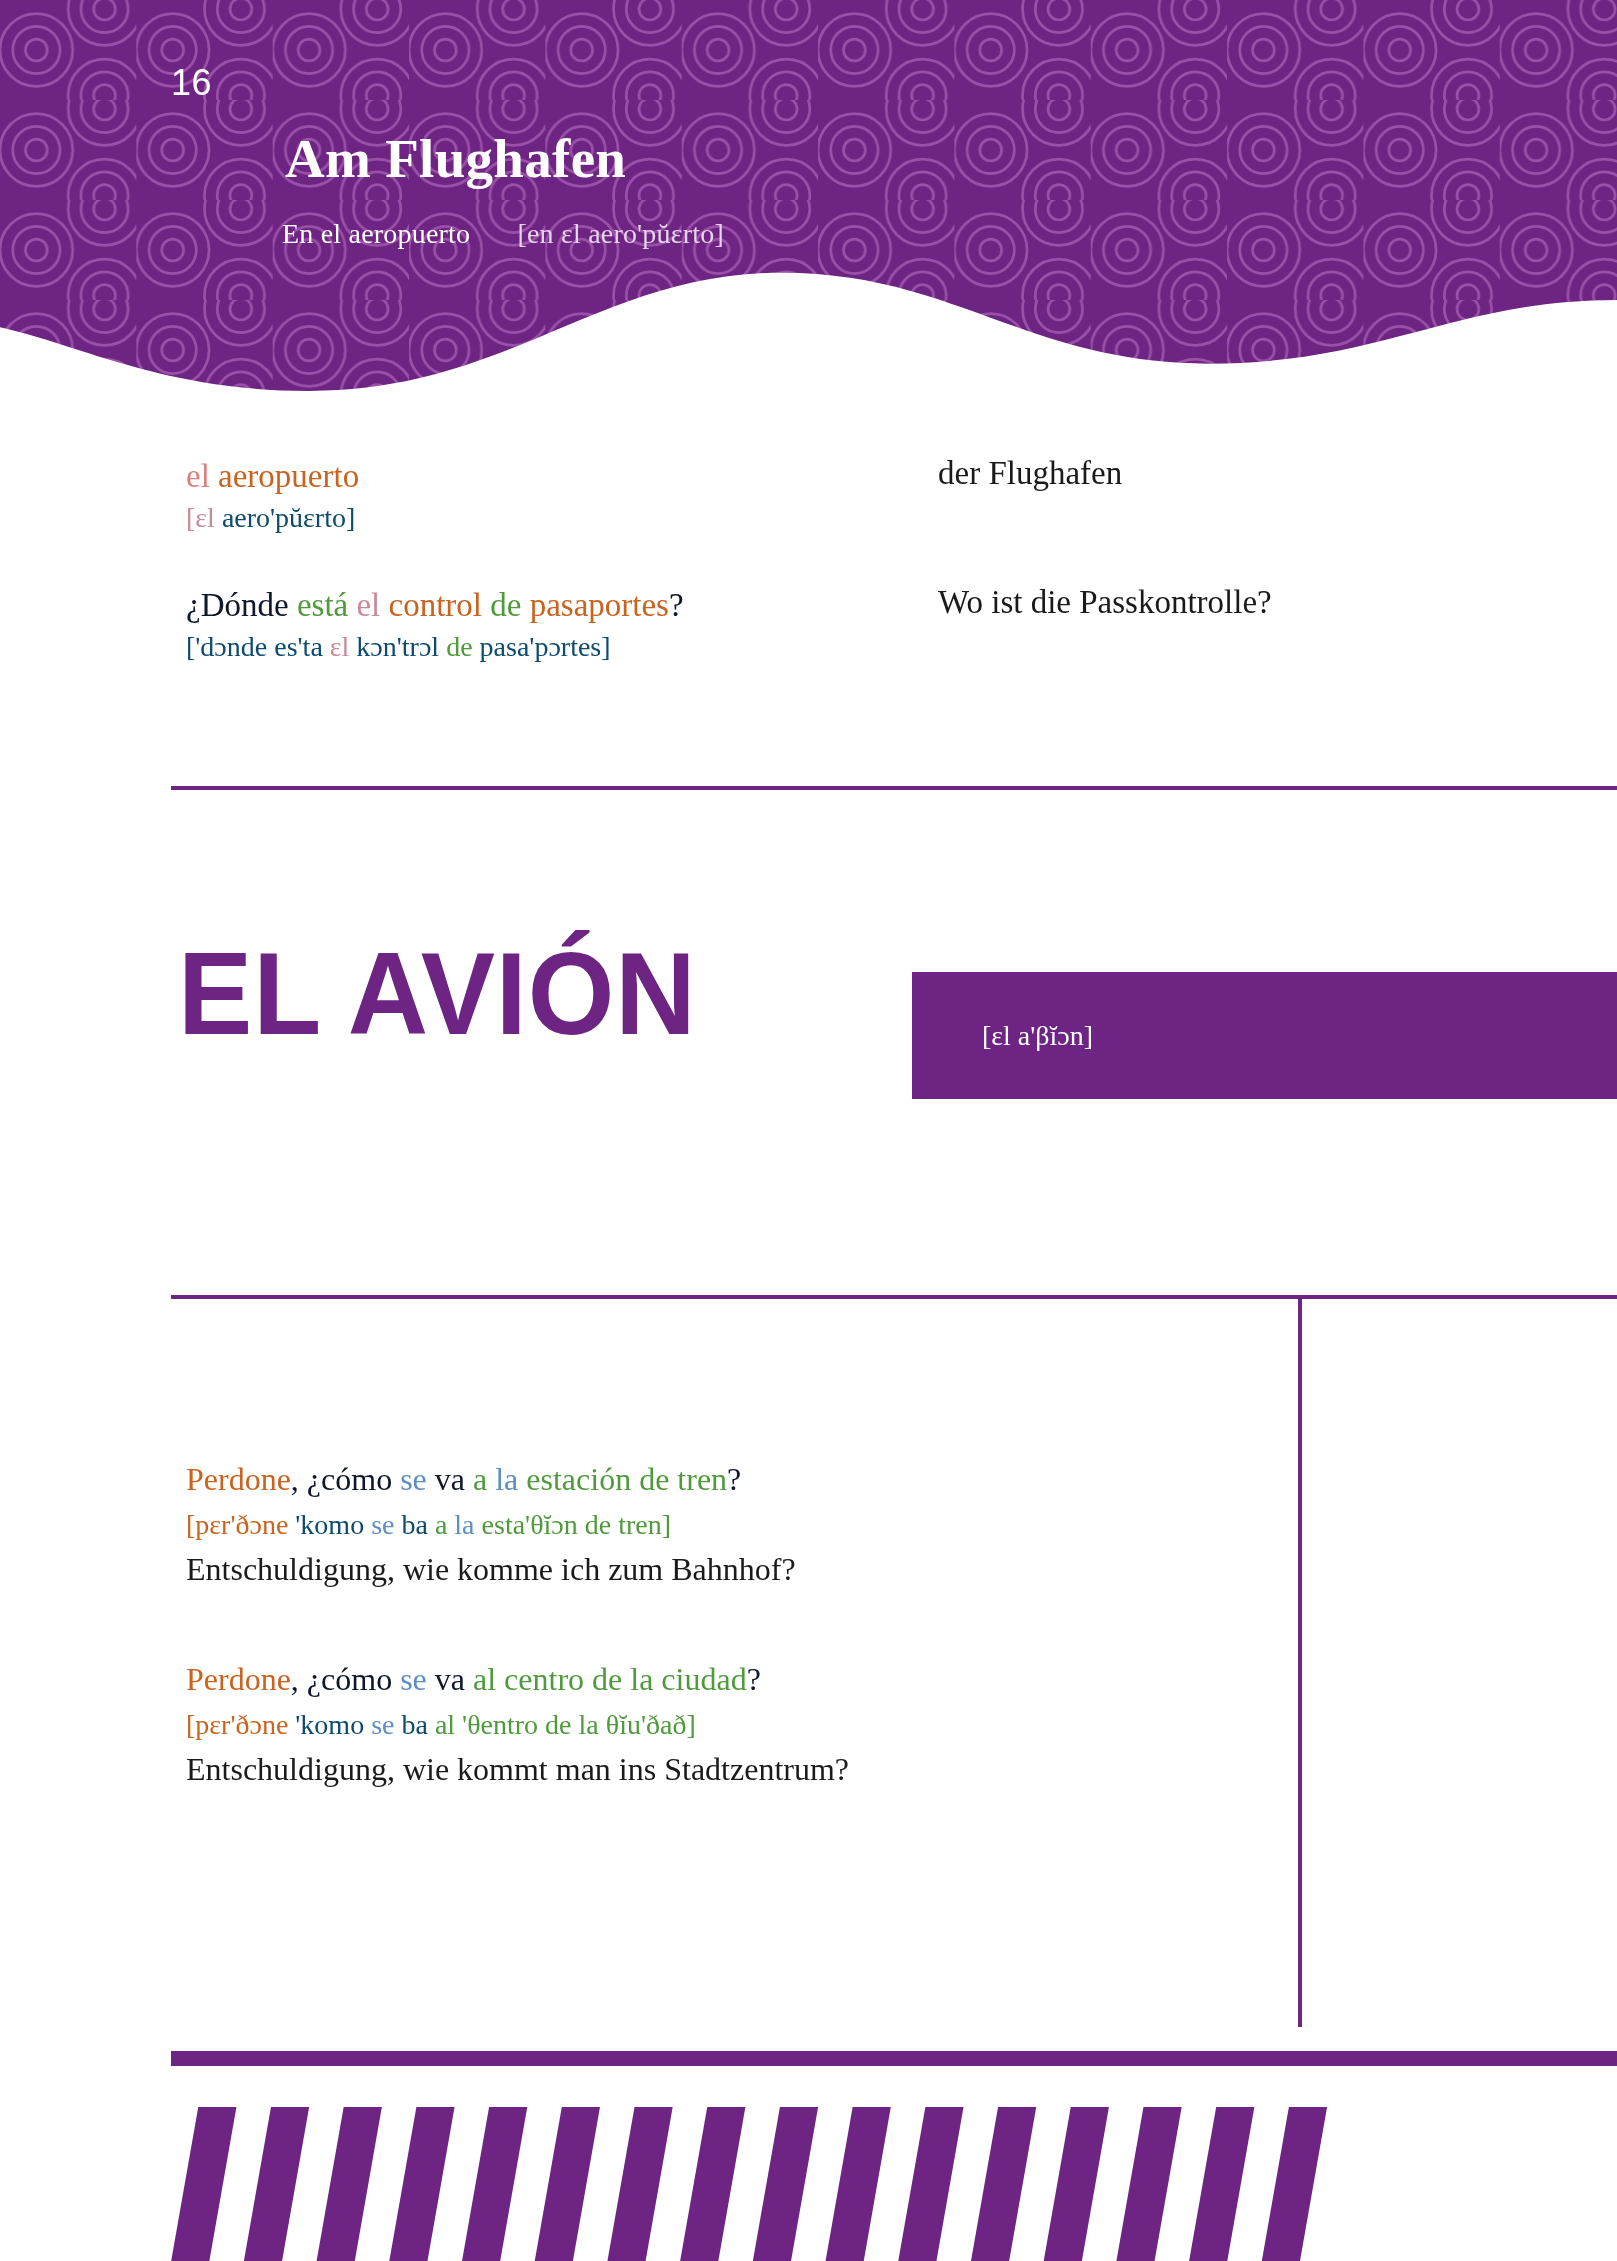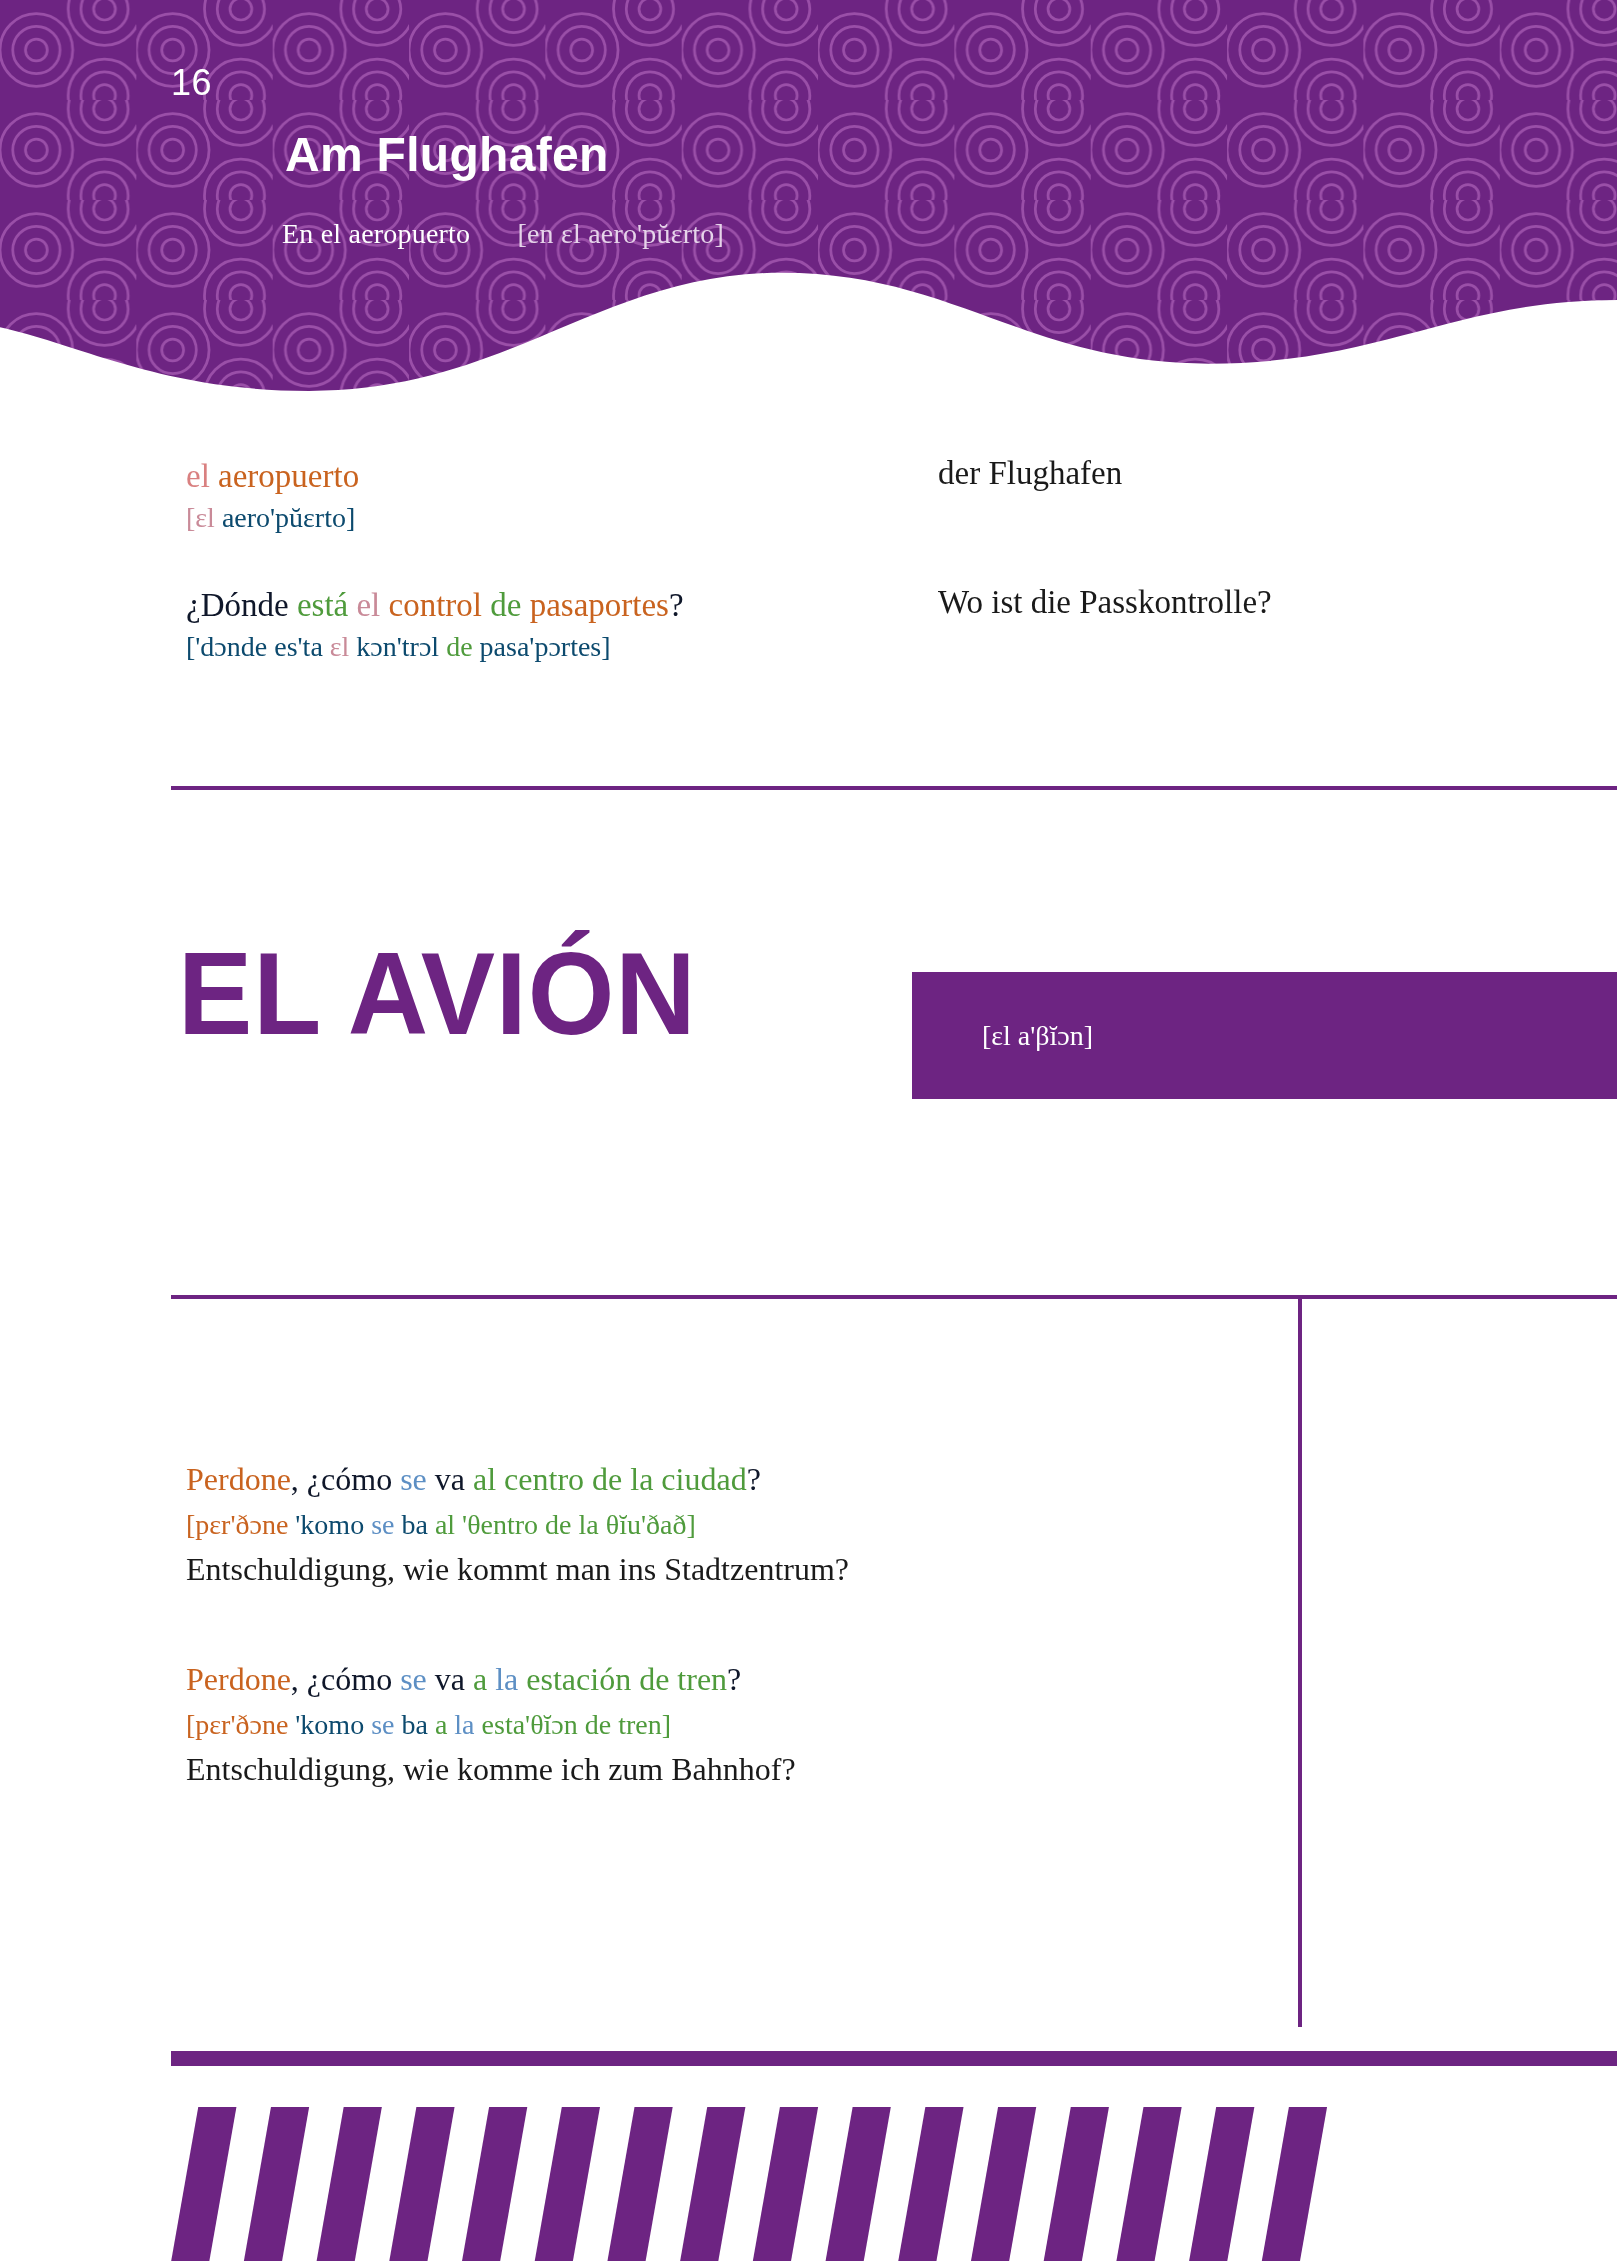--- a/index.html
+++ b/index.html
@@ -34,23 +34,23 @@
     color: #ffffff;
     font-family: "Liberation Sans", sans-serif;
     font-size: 36px;
     letter-spacing: 0.5px;
   }
   .header-title {
     position: absolute;
     left: 285px;
     top: 127px;
     color: #ffffff;
-    font-family: Liberation Sans, sans-serif;
+    font-family: Liberation Serif, serif;
     font-weight: bold;
-    font-size: 48px;
+    font-size: 55px;
     letter-spacing: 0.3px;
   }
   .header-sub {
     position: absolute;
     left: 282px;
     top: 218px;
     color: #ffffff;
     font-family: "Liberation Serif", serif;
     font-size: 28px;
     letter-spacing: 0.2px;
@@ -282,36 +282,36 @@
 <div class="bigtitle">EL AVIÓN</div>
 <div class="bigtitle-ipa">[ɛl a'βĭɔn]</div>
 
 <div class="rule rule-2"></div>
 <div class="vdivider"></div>
 
 <div class="phrases">
 
   <div class="phrase">
     <div class="p-es">
+      <span class="c-orange">Perdone</span><span class="c-dark">, ¿cómo </span><span class="c-blue">se </span><span class="c-dark">va </span><span class="c-green">a </span><span class="c-blue">la </span><span class="c-green">estación de tren</span><span class="c-dark">?</span>
+    </div>
+    <div class="p-ipa">
+      <span class="c-orange">[pɛr'ðɔne </span><span class="c-gray">'komo </span><span class="c-blue">se </span><span class="c-gray">ba </span><span class="c-green">a </span><span class="c-blue">la </span><span class="c-green">esta'θĭɔn de tren]</span>
+    </div>
+    <div class="p-de">Entschuldigung, wie komme ich zum Bahnhof?</div>
+  </div>
+
+  <div class="phrase">
+    <div class="p-es">
       <span class="c-orange">Perdone</span><span class="c-dark">, ¿cómo </span><span class="c-blue">se </span><span class="c-dark">va </span><span class="c-green">al centro de la ciudad</span><span class="c-dark">?</span>
     </div>
     <div class="p-ipa">
       <span class="c-orange">[pɛr'ðɔne </span><span class="c-gray">'komo </span><span class="c-blue">se </span><span class="c-gray">ba </span><span class="c-green">al 'θentro de la θĭu'ðað]</span>
     </div>
     <div class="p-de">Entschuldigung, wie kommt man ins Stadtzentrum?</div>
-  </div>
-
-  <div class="phrase">
-    <div class="p-es">
-      <span class="c-orange">Perdone</span><span class="c-dark">, ¿cómo </span><span class="c-blue">se </span><span class="c-dark">va </span><span class="c-green">a </span><span class="c-blue">la </span><span class="c-green">estación de tren</span><span class="c-dark">?</span>
-    </div>
-    <div class="p-ipa">
-      <span class="c-orange">[pɛr'ðɔne </span><span class="c-gray">'komo </span><span class="c-blue">se </span><span class="c-gray">ba </span><span class="c-green">a </span><span class="c-blue">la </span><span class="c-green">esta'θĭɔn de tren]</span>
-    </div>
-    <div class="p-de">Entschuldigung, wie komme ich zum Bahnhof?</div>
   </div>
 
 </div>
 
 <div class="footer-bar"></div>
 <svg class="footer-stripes" viewBox="0 0 1591 170" preserveAspectRatio="none">
   <g fill="#6d2482">
     <polygon points="30,0 72,0 42,170 0,170"></polygon>
     <polygon points="110,0 152,0 122,170 80,170"></polygon>
     <polygon points="190,0 232,0 202,170 160,170"></polygon>

